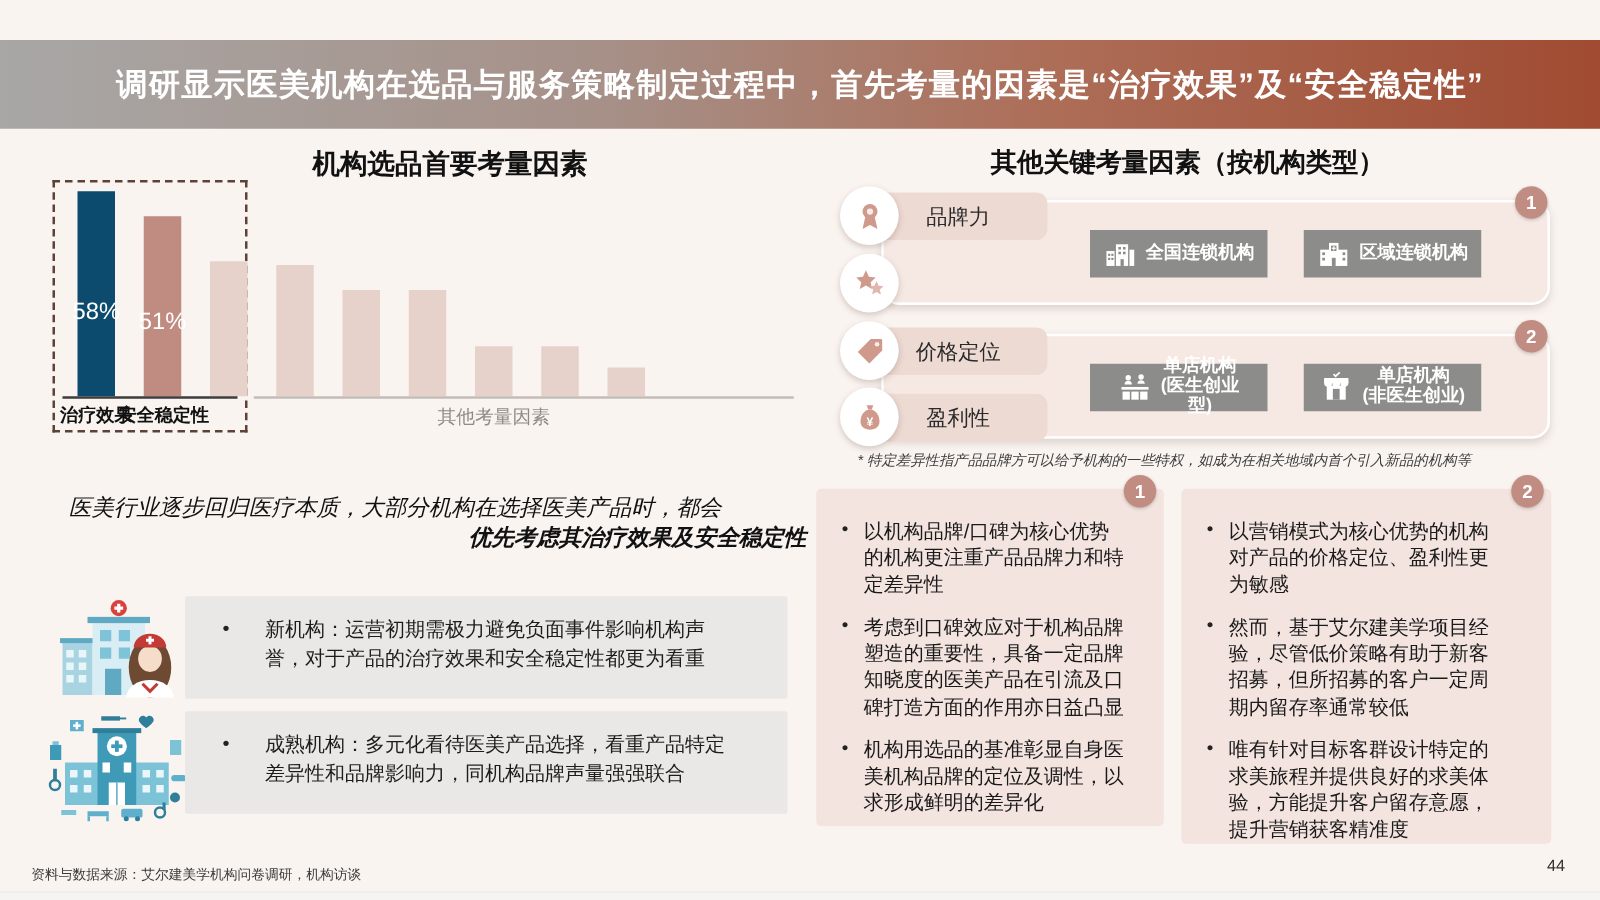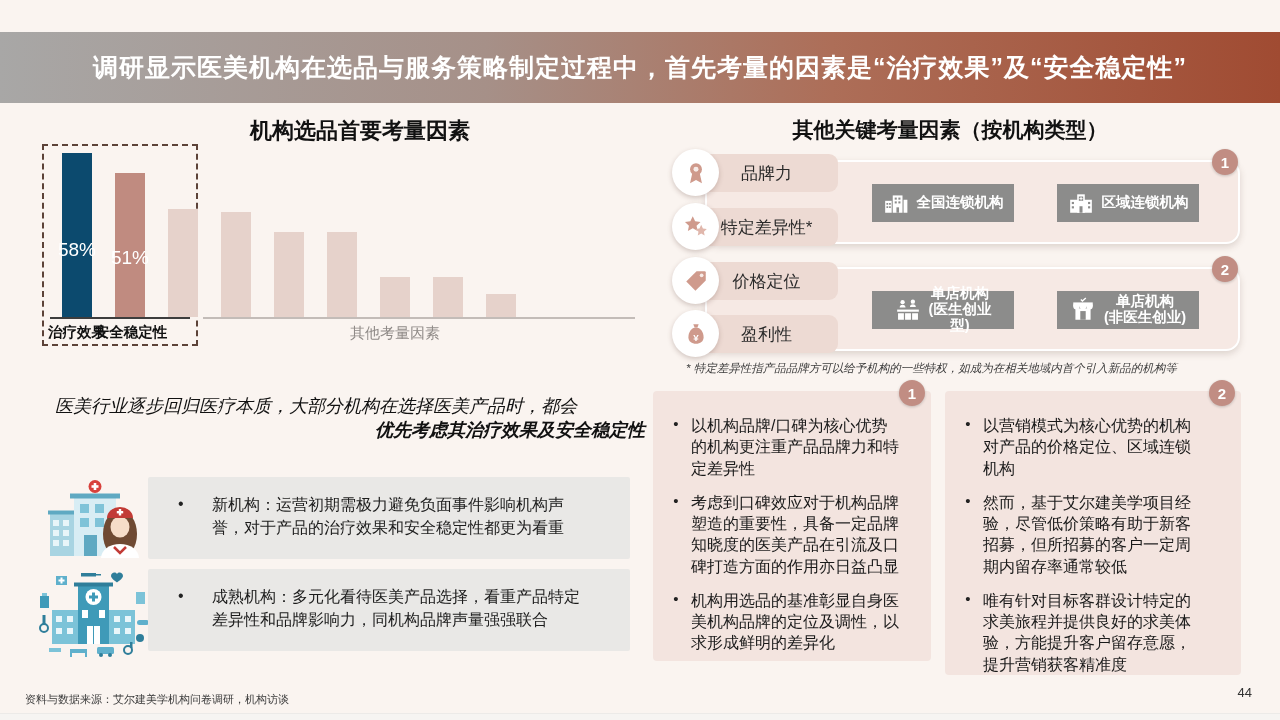--- a/index.html
+++ b/index.html
@@ -54,21 +54,21 @@
   }
   .panel-1 { top:160px; }
   .panel-2 { top:267px; }
   .inst-box {
     position:absolute; top:22px; width:142px; height:38px;
     background:#8c8c8b; color:#ffffff; font-weight:bold; font-size:14.5px;
     display:flex; align-items:center; justify-content:center; gap:8px;
     line-height:1.1; text-align:center;
   }
   .inst-box span { white-space:pre-line; }
-  .inst-a { left:165px; } .inst-b { left:350px; }
+  .inst-a { left:165px; } .inst-b { left:336px; }
   .badge {
     position:absolute; width:26px; height:26px; border-radius:50%;
     background:#c18d83; color:#fff; font-size:15px; font-weight:bold;
     display:flex; align-items:center; justify-content:center;
     box-shadow:0 1px 3px rgba(0,0,0,0.2); z-index:5;
   }
   .panel .badge { right:0px; top:-13px; }
   .factor-row { position:absolute; left:672px; width:180px; height:48px; z-index:3; }
   .factor-circle {
     position:absolute; left:0; top:0; width:47px; height:47px; border-radius:50%;
@@ -231,21 +231,20 @@
   </div>
   <div class="factor-pill">品牌力</div>
 </div>
 <div class="factor-row row-2">
   <div class="factor-circle">
     <svg viewBox="0 0 24 24" width="26" height="26">
       <path d="M9 2 l2.2 4.8 5 0.6 -3.7 3.4 1 5 -4.5 -2.6 -4.5 2.6 1 -5 -3.7 -3.4 5 -0.6 Z" fill="#cf9a8c"></path>
       <path d="M16.8 10 l1.6 3.4 3.6 0.4 -2.7 2.5 0.7 3.6 -3.2 -1.9 -3.2 1.9 0.7 -3.6 -2.7 -2.5 3.6 -0.4 Z" fill="#e0b7ac"></path>
     </svg>
   </div>
-  <div class="factor-pill">特定差异性*</div>
 </div>
 <div class="factor-row row-3">
   <div class="factor-circle">
     <svg viewBox="0 0 24 24" width="26" height="26">
       <path d="M3 12.5 L12.5 3 H20 a1 1 0 0 1 1 1 V11.5 L11.5 21 Z" fill="#cf9a8c"></path>
       <circle cx="17.2" cy="6.8" r="1.7" fill="#f7ece8"></circle>
     </svg>
   </div>
   <div class="factor-pill">价格定位</div>
 </div>
@@ -359,21 +358,21 @@
     </div>
   <div class="d-bullet">
       <span class="bullet">•</span>
     <p>机构用选品的基准彰显自身医美机构品牌的定位及调性，以求形成鲜明的差异化</p>
     </div>
 </div>
 <div class="detail-box db-2">
   <div class="badge">2</div>
   <div class="d-bullet">
       <span class="bullet">•</span>
-    <p>以营销模式为核心优势的机构对产品的价格定位、区域连锁机构</p>
+    <p>以营销模式为核心优势的机构对产品的价格定位、盈利性更为敏感</p>
     </div>
   <div class="d-bullet">
       <span class="bullet">•</span>
     <p>然而，基于艾尔建美学项目经验，尽管低价策略有助于新客招募，但所招募的客户一定周期内留存率通常较低</p>
     </div>
   <div class="d-bullet">
       <span class="bullet">•</span>
     <p>唯有针对目标客群设计特定的求美旅程并提供良好的求美体验，方能提升客户留存意愿，提升营销获客精准度</p>
     </div>
 </div>

